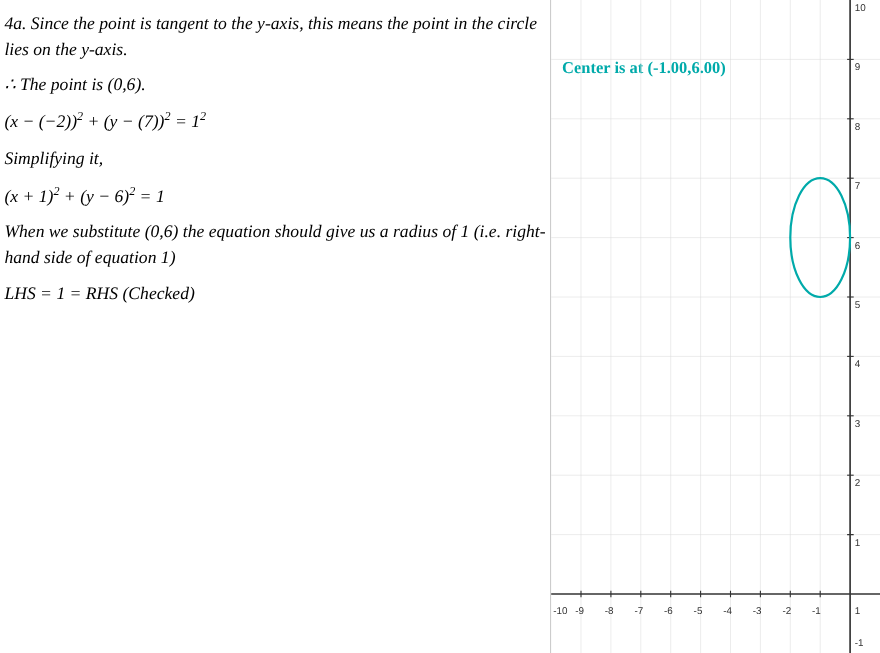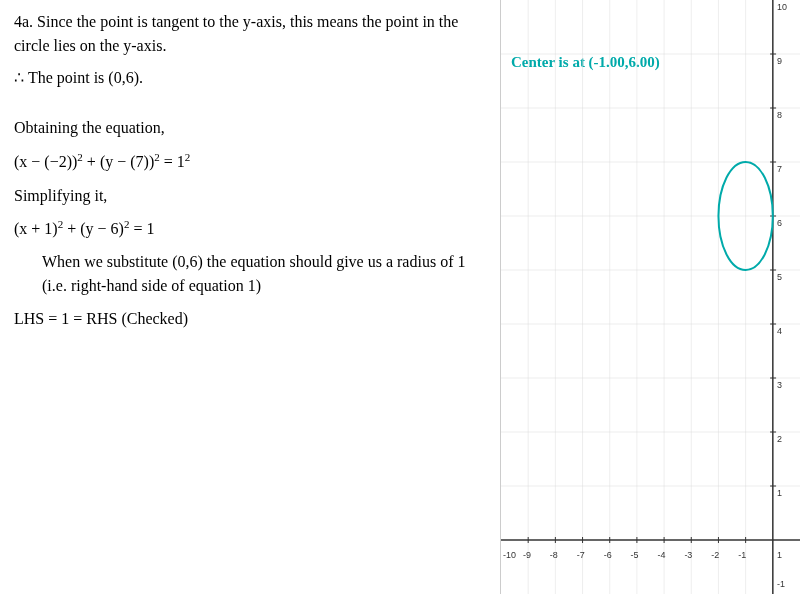--- a/index.html
+++ b/index.html
@@ -7,31 +7,32 @@
       width: 800px;
       height: 594px;
       background: white;
       font-family: 'Times New Roman', Times, serif;
       font-size: 16px;
       overflow: hidden;
       display: flex;
     }
     .left-panel {
       width: 500px;
-      padding: 10px 14px;
+      padding: 10px 4px;
       flex-shrink: 0;
+      font-style: italic;
     }
     .right-panel {
       flex: 1;
       position: relative;
       border-left: 1px solid #ccc;
     }
     p { margin-bottom: 8px; line-height: 1.5; }
     .math-line { margin-bottom: 8px; line-height: 1.6; }
-    .therefore { margin-bottom: 25px; }
+    .therefore { margin-bottom: 8px; }
     .graph-info {
       color: #00AAAA;
       font-weight: bold;
       font-size: 15px;
       line-height: 1.6;
       position: absolute;
       top: 50px;
       left: 10px;
     }
     svg {
@@ -45,34 +46,33 @@
   </style>
 </head>
 <body>
 
 <div class="left-panel">
   <p>4a. Since the point is tangent to the y-axis, this means the point in the circle lies on the y-axis.</p>
 
   <p class="therefore">∴ The point is (0,6).</p>
 
 
-  <p class="math-line">Obtaining the equation,</p>
 
   <p class="math-line">
     <span>(x − (−2))</span><sup>2</sup><span> + (y − (7))</span><sup>2</sup><span> = 1</span><sup>2</sup>
   </p>
 
   <p class="math-line">Simplifying it,</p>
 
   <p class="math-line">
     <span>(x + 1)</span><sup>2</sup><span> + (y − 6)</span><sup>2</sup><span> = 1</span>
   </p>
 
 
-  <p style="line-height:1.5; margin-bottom:8px;margin-left:28px;">When we substitute (0,6) the equation should give us a radius of 1 (i.e. right-hand side of equation 1)</p>
+  <p style="line-height:1.5; margin-bottom:8px;">When we substitute (0,6) the equation should give us a radius of 1 (i.e. right-hand side of equation 1)</p>
 
 
   <p class="math-line">
     <span>LHS = 1 = RHS (Checked)</span>
   </p>
 </div>
 
 <div class="right-panel">
   <div class="graph-info">
     <div>Center is at (-1.00,6.00)</div>

